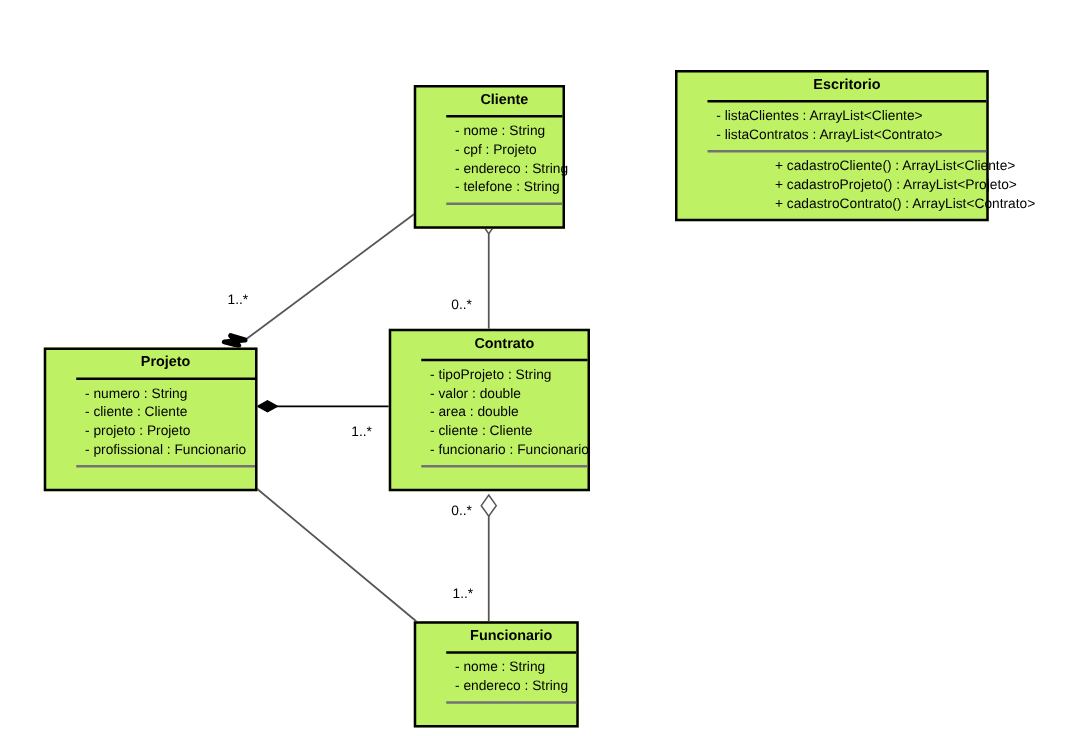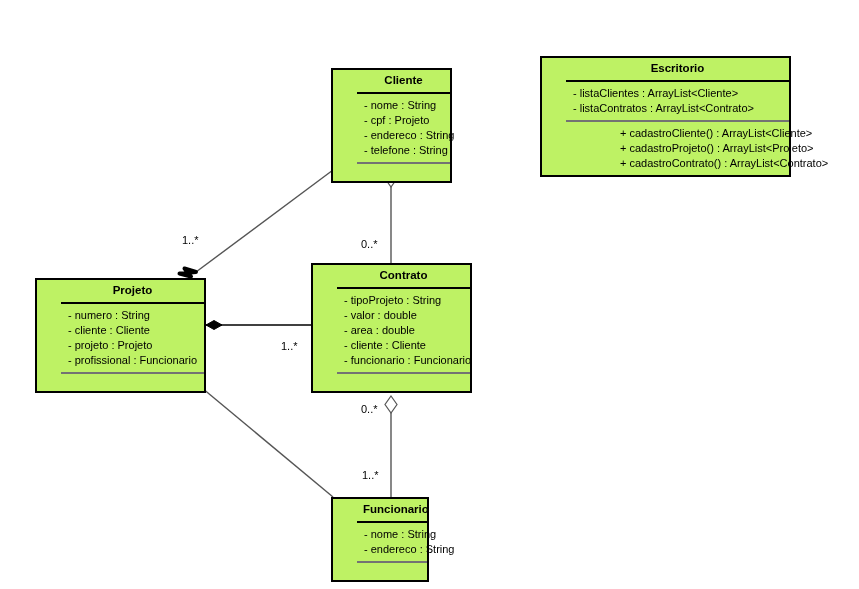--- a/index.html
+++ b/index.html
@@ -143,21 +143,21 @@
     <div class="uml-compartment">
       <div class="uml-member">- tipoProjeto : String</div>
       <div class="uml-member">- valor : double</div>
       <div class="uml-member">- area : double</div>
       <div class="uml-member">- cliente : Cliente</div>
       <div class="uml-member">- funcionario : Funcionario</div>
     </div>
     <div class="uml-compartment empty"></div>
   </div>
 
-  <div class="uml-class" id="cls-funcionario" style="left:331px; top:497px; width:98px;">
+  <div class="uml-class" id="cls-funcionario" style="left:331px; top:497px; width:132px;">
     <div class="uml-name">Funcionario</div>
     <div class="uml-compartment">
       <div class="uml-member">- nome : String</div>
       <div class="uml-member">- endereco : String</div>
     </div>
     <div class="uml-compartment empty"></div>
   </div>
 
   <div class="mult-label" style="left:182px; top:234px;">1..*</div>
 

